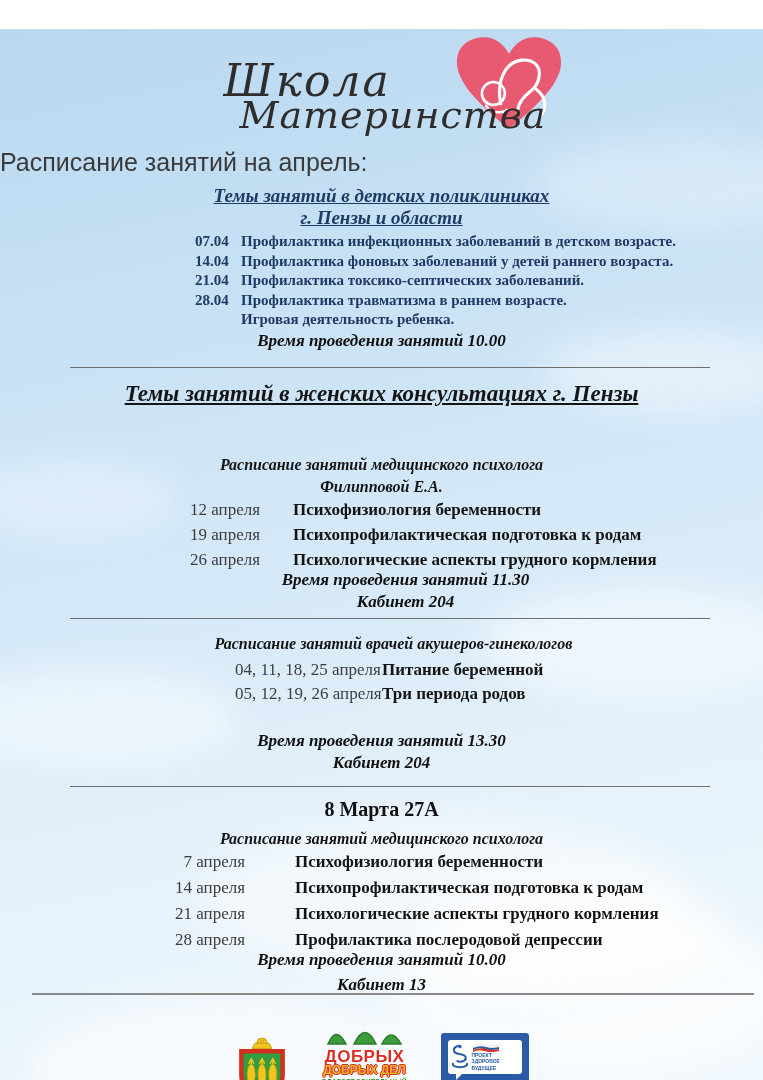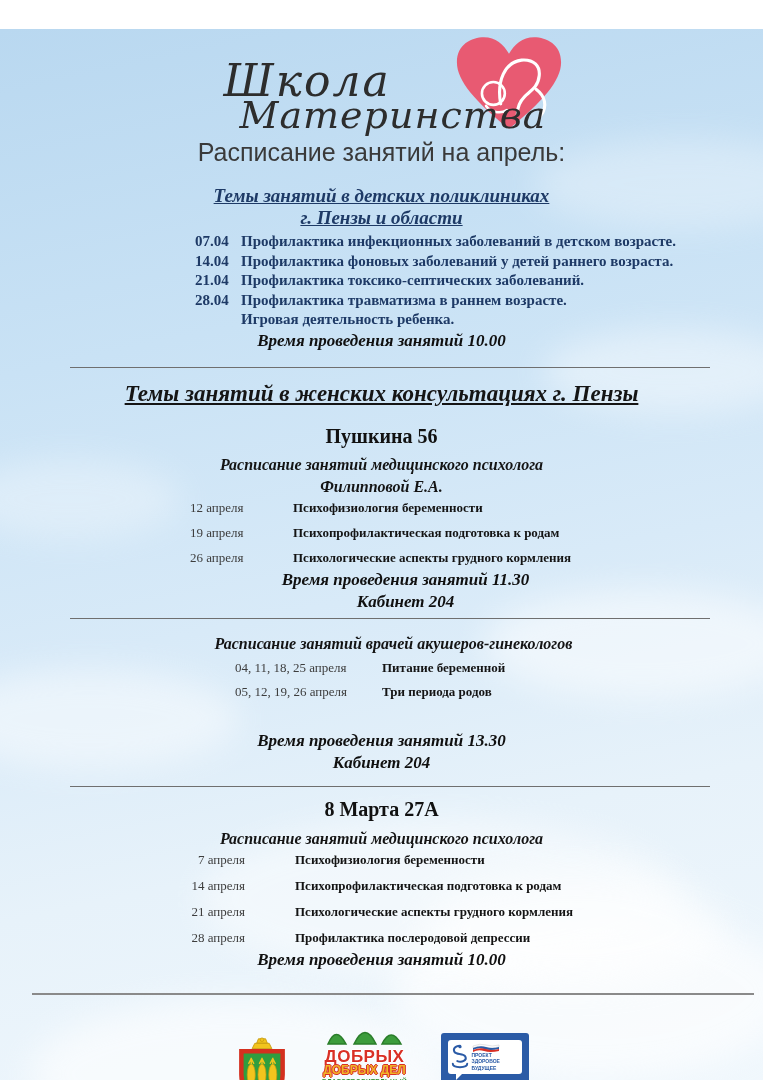--- a/index.html
+++ b/index.html
@@ -10,21 +10,21 @@
   }
   .cloud { position:absolute; background:#ffffff; border-radius:50%; filter:blur(16px); pointer-events:none; }
 
   
   .logo-wrap { position:absolute; top:4px; left:50%; transform:translateX(-50%); width:340px; height:112px; }
   .heart-icon { position:absolute; right:-20px; top:0; z-index:0; }
   .logo-text { position:absolute; z-index:1; font-family:"DejaVu Serif", serif; font-style:italic; color:#2d2d2d; }
   .logo-line1 { top:22px; left:12px; font-size:44px; letter-spacing:2px; }
   .logo-line2 { top:60px; left:28px; font-size:38px; letter-spacing:1px; }
 
-  .page-title { position:absolute; top:109px; width:100%; text-align:center;
+  .page-title { position:absolute; top:119px; width:100%; text-align:left;
     font-family:"Liberation Sans", sans-serif; font-size:25px; color:#3a3a3a; }
 
   
   .children-heading { position:absolute; top:156px; width:100%; text-align:center;
     color:#1e3a66; font-weight:bold; font-style:italic; font-size:19px; line-height:22px; }
   .children-heading .u { text-decoration:underline; }
   .children-rows { position:absolute; top:204px; left:195px; font-size:15px; font-weight:bold; color:#1e3a66; }
   .crow { display:flex; height:19.5px; line-height:17px; }
   .cdate { width:46px; flex:0 0 46px; }
   .children-time { position:absolute; top:302px; width:100%; text-align:center;
@@ -39,21 +39,21 @@
   .women-heading .u { text-decoration:underline; }
   .address { position:absolute; width:100%; text-align:center; font-size:20px; font-weight:bold; color:#111; }
   #pushkina-address { top:396px; }
   #marta-address { top:769px; }
   .sub-title { position:absolute; width:100%; text-align:center; font-weight:bold; font-style:italic;
     font-size:16px; line-height:22px; color:#141414; }
   #psych-title { top:425px; }
   #obst-title  { top:604px;padding-left:12px; }
   #marta-title { top:799px; }
 
-  .rows { position:absolute; font-size:13px; }
+  .rows { position:absolute; font-size:17px; }
   .rrow { display:flex; align-items:baseline; }
   .rdate { color:#3d3d3d; }
   .rtopic { font-weight:bold; color:#141414; }
   #psych-rows { top:471px; left:190px; }
   #psych-rows .rrow { height:25px; }
   #psych-rows .rdate { width:103px; flex:0 0 103px; }
   #obst-rows { top:631px; left:235px; }
   #obst-rows .rrow { height:24px; }
   #obst-rows .rdate { width:147px; flex:0 0 147px; }
   #marta-rows { top:823px; left:165px; }
@@ -157,21 +157,20 @@
   </div>
 
   <div class="children-time">Время проведения занятий 10.00</div>
 
   <div class="divider" style="top:338px"></div>
 
   <div class="women-heading">
     <span class="u">Темы занятий в женских консультациях г. Пензы</span>
   </div>
 
-  <div class="address" id="pushkina-address">Пушкина 56</div>
 
   <div class="sub-title" id="psych-title">
     <div>Расписание занятий медицинского психолога</div>
     <div>Филипповой Е.А.</div>
   </div>
 
   <div class="rows" id="psych-rows">
     <div class="rrow">
       <span class="rdate">12 апреля</span>
       <span class="rtopic">Психофизиология беременности</span>
@@ -231,20 +230,21 @@
       <span class="rtopic">Психологические аспекты грудного кормления</span>
     </div>
     <div class="rrow">
       <span class="rdate">28 апреля</span>
       <span class="rtopic">Профилактика послеродовой депрессии</span>
     </div>
   </div>
 
   <div class="time-block" id="marta-time">
     <div>Время проведения занятий 10.00</div>
+    <div>Кабинет 13</div>
   </div>
 
   <div class="divider-wide"></div>
 
   <div class="footer">
 
     <div class="ministry">
       <svg width="54" height="70" viewBox="0 0 60 78">
         <path d="M26 2 h8 l2 5 h-12 Z" fill="#f2c41d" stroke="#c79a10" stroke-width="1"></path>
         <circle cx="30" cy="3" r="2" fill="#f2c41d" stroke="#c79a10" stroke-width="0.8"></circle>

